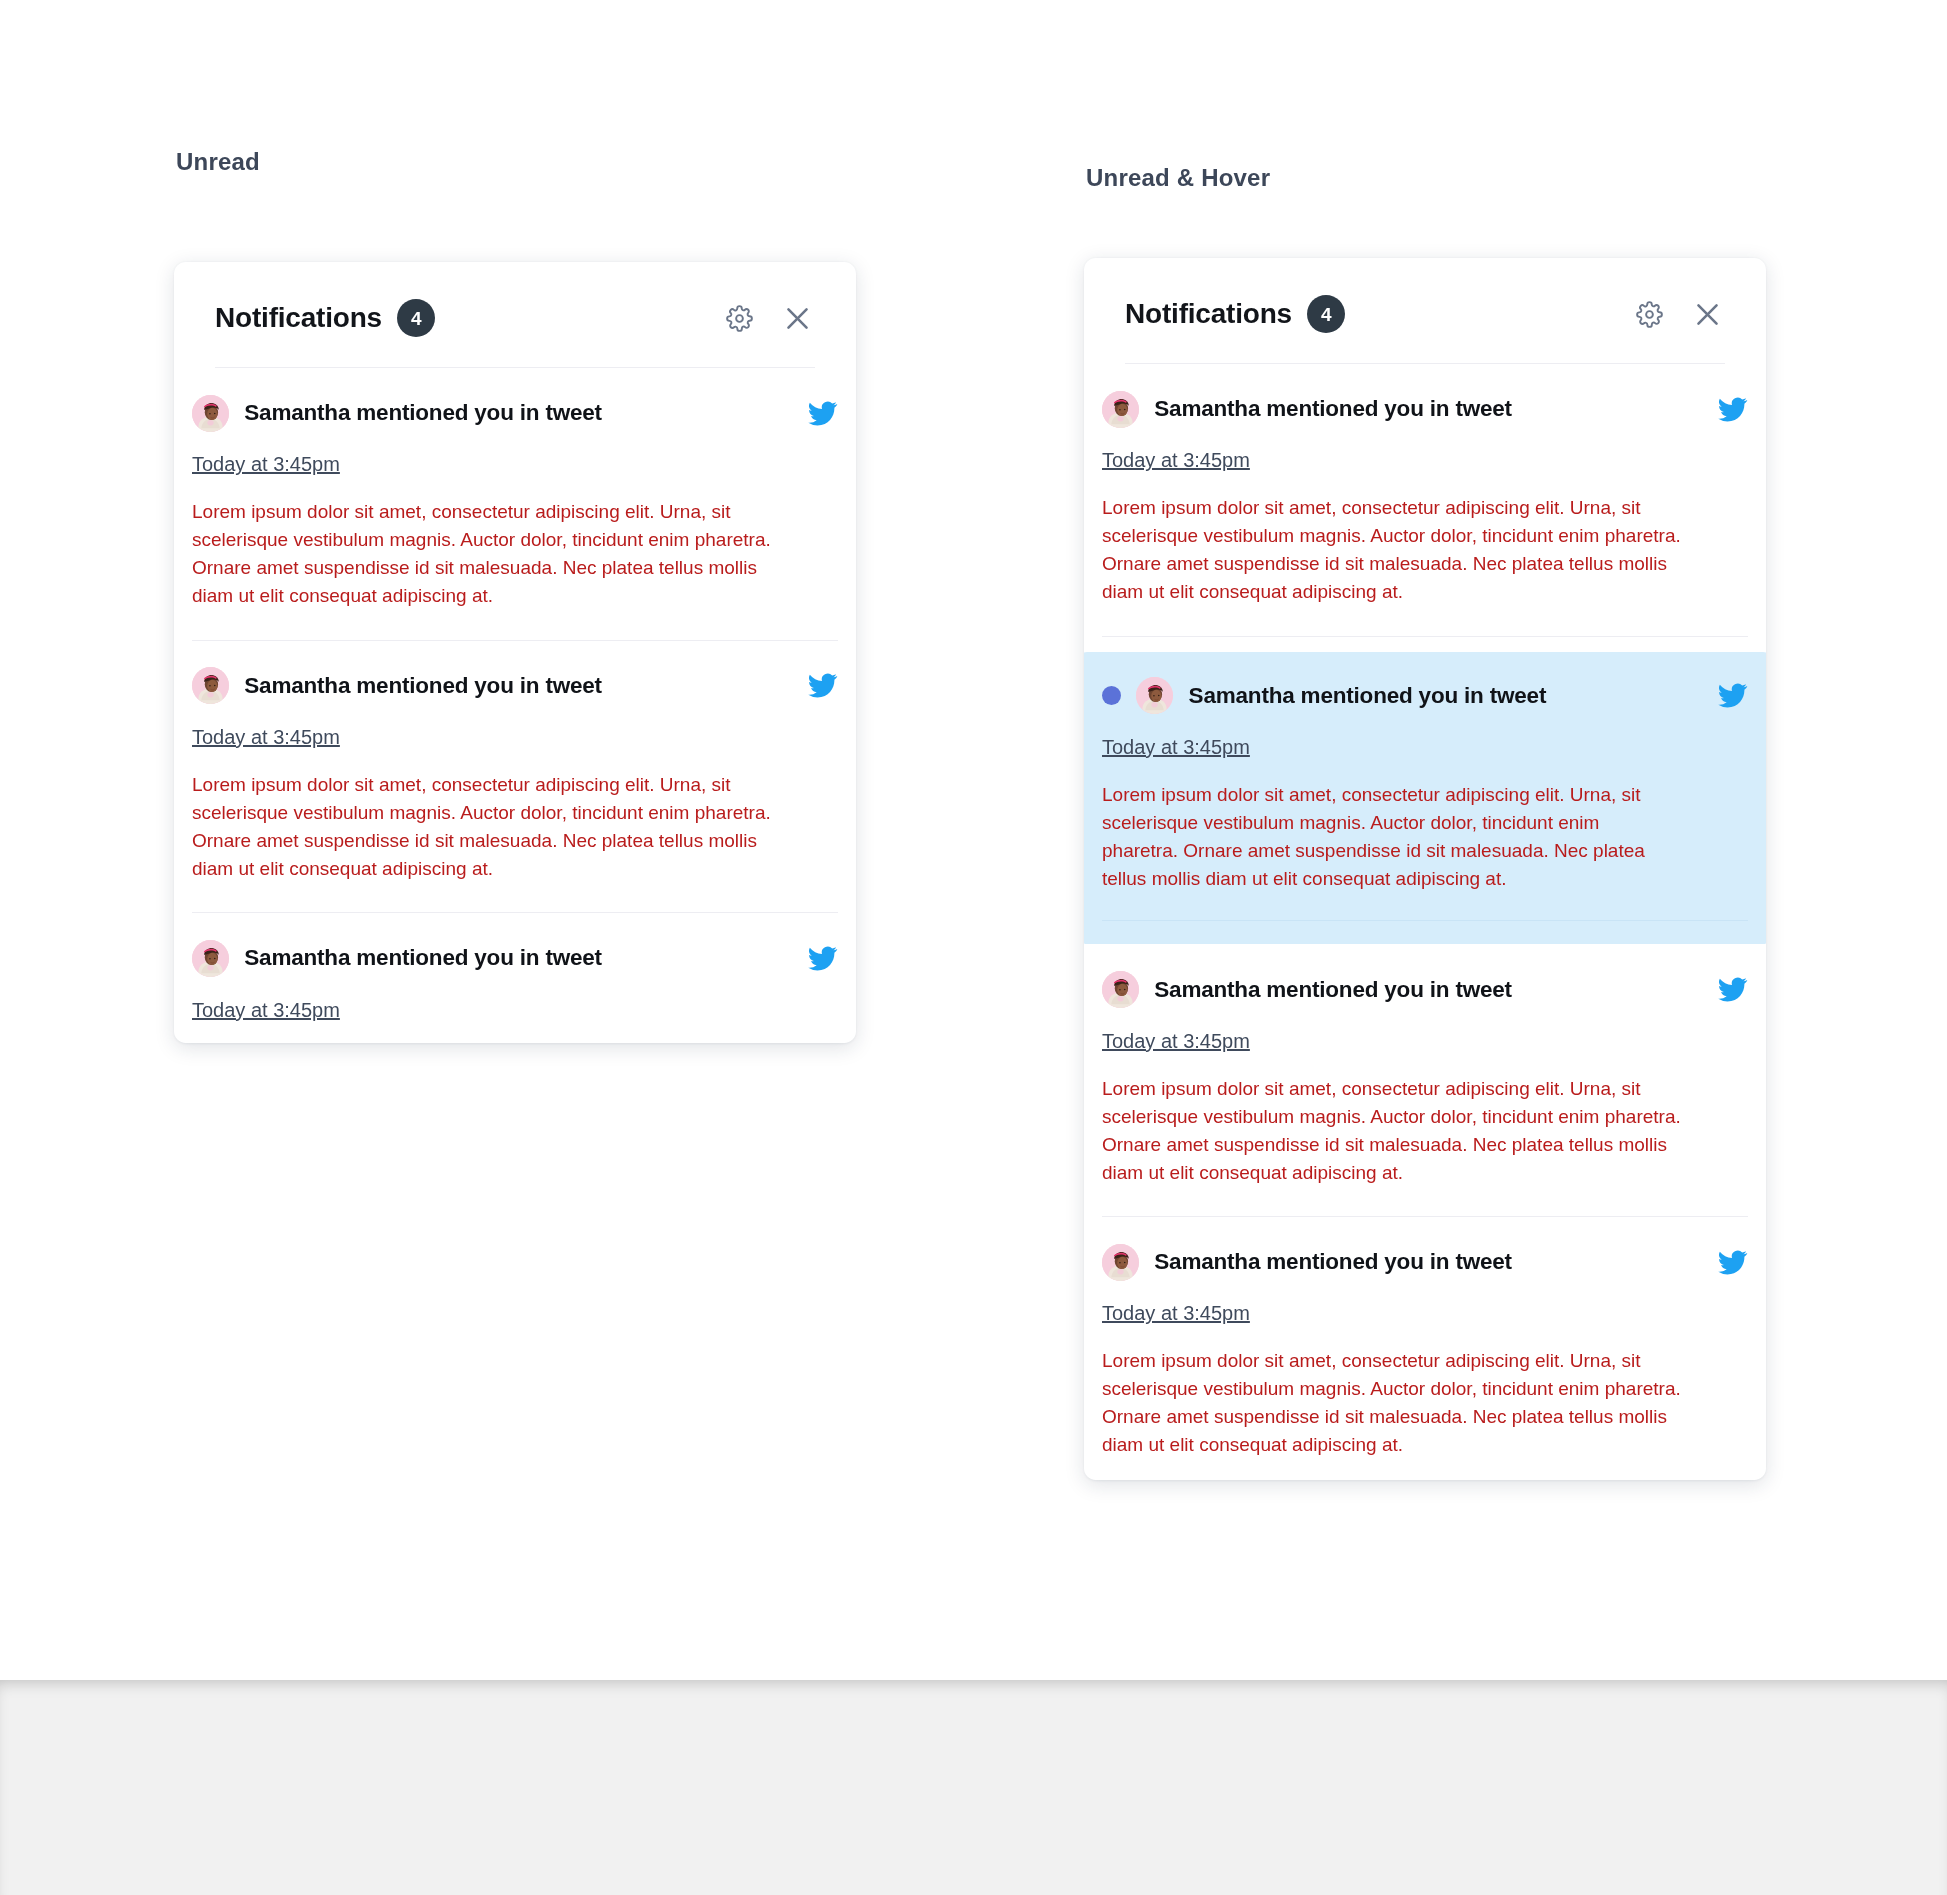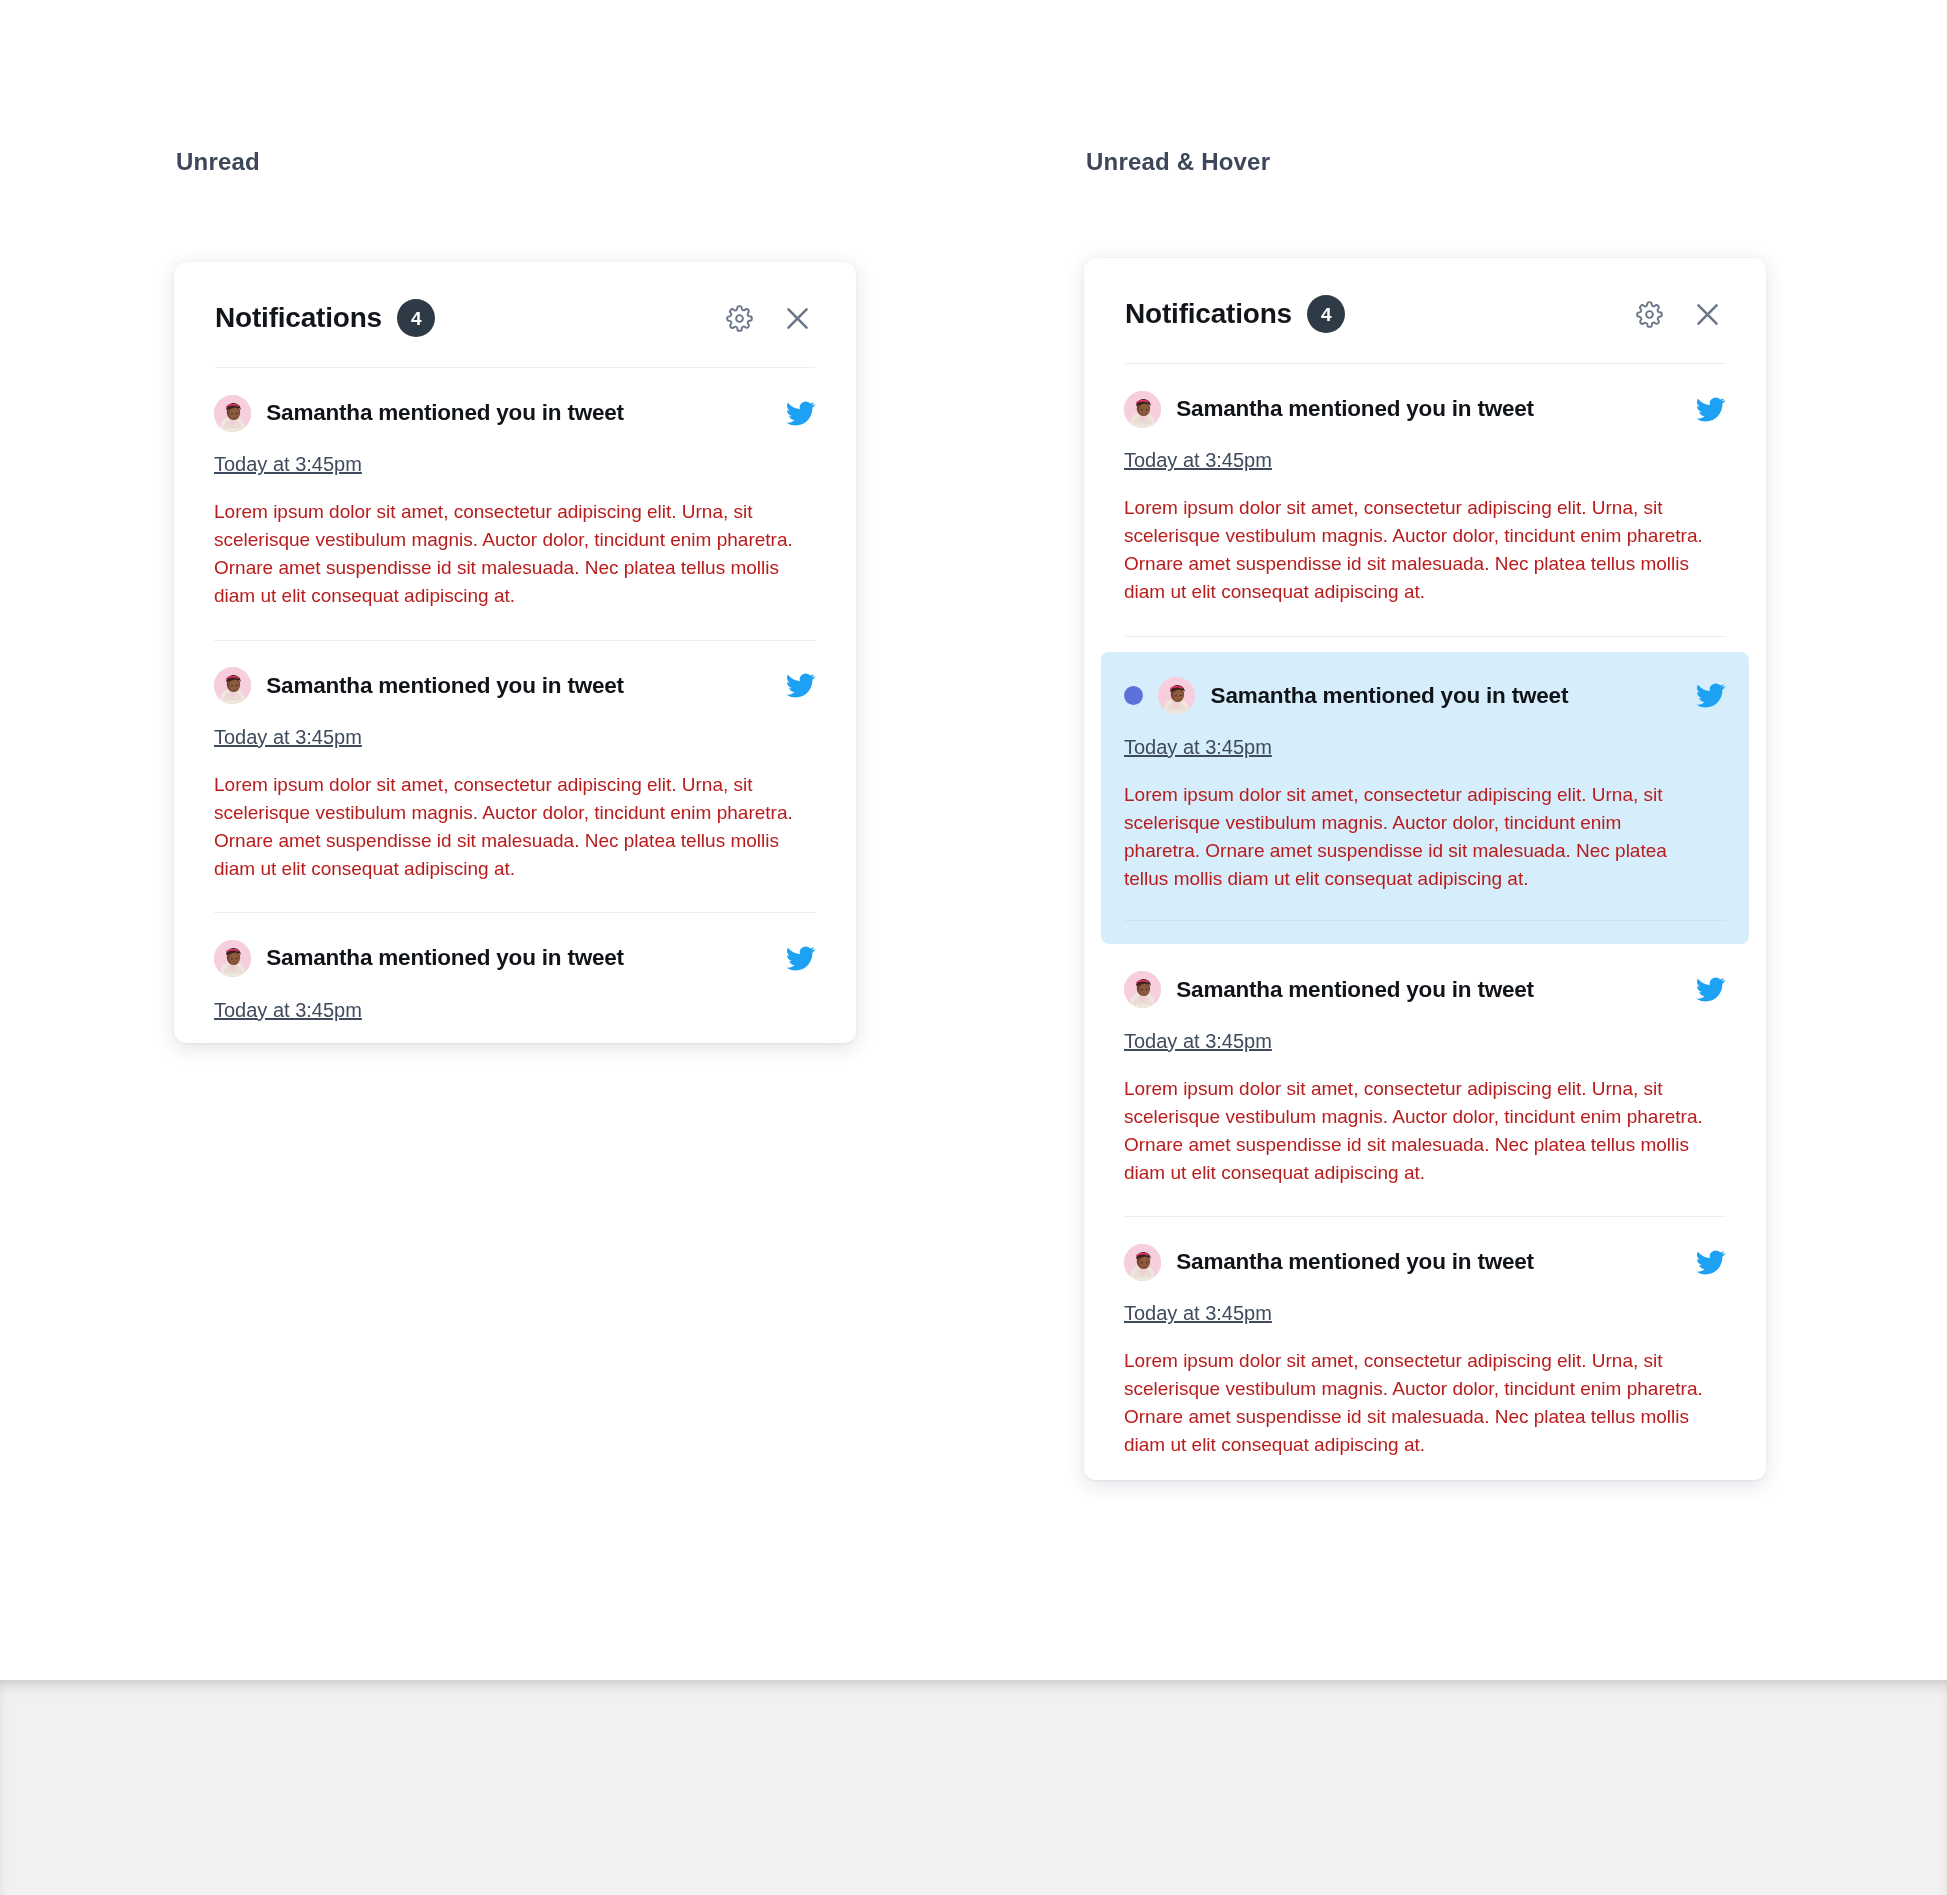--- a/index.html
+++ b/index.html
@@ -26,21 +26,21 @@
   
   .section-label {
     position:absolute;
     font-size:24px;
     font-weight:bold;
     color:#3d4759;
     letter-spacing:0.2px;
     white-space:nowrap;
   }
   .label-default { left:176px; top:148px; }
-  .label-unread  { left:1086px; top:148px; }
+  .label-unread  { left:1086px; top:164px; }
 
   
   .card {
     position:absolute;
     width:682px;
     background:#ffffff;
     border-radius:11.7px;
     box-shadow:0 4.5px 20px rgba(25,35,60,0.13), 0 0.9px 2.7px rgba(25,35,60,0.06);
     padding:0 0 0 0;
     overflow:hidden;
@@ -85,21 +85,21 @@
   }
   .icon-btn svg { display:block; }
 
   .header-divider {
     height:0.9px;
     background:#ededf2;
     margin:30px 41px 0 41px;
   }
 
   
-  .notif-list { padding:0 40px; }
+  .notif-list { padding:0 18px; }
 
   .notif-item { padding-top:27px; }
   .notif-item.unread {
     background:#d6edfb;
     border-radius:8px;
     margin:16px -23.4px 0 -23.4px;
     padding:25px 23.4px 0 23.4px;
   }
 
   .notif-top {

